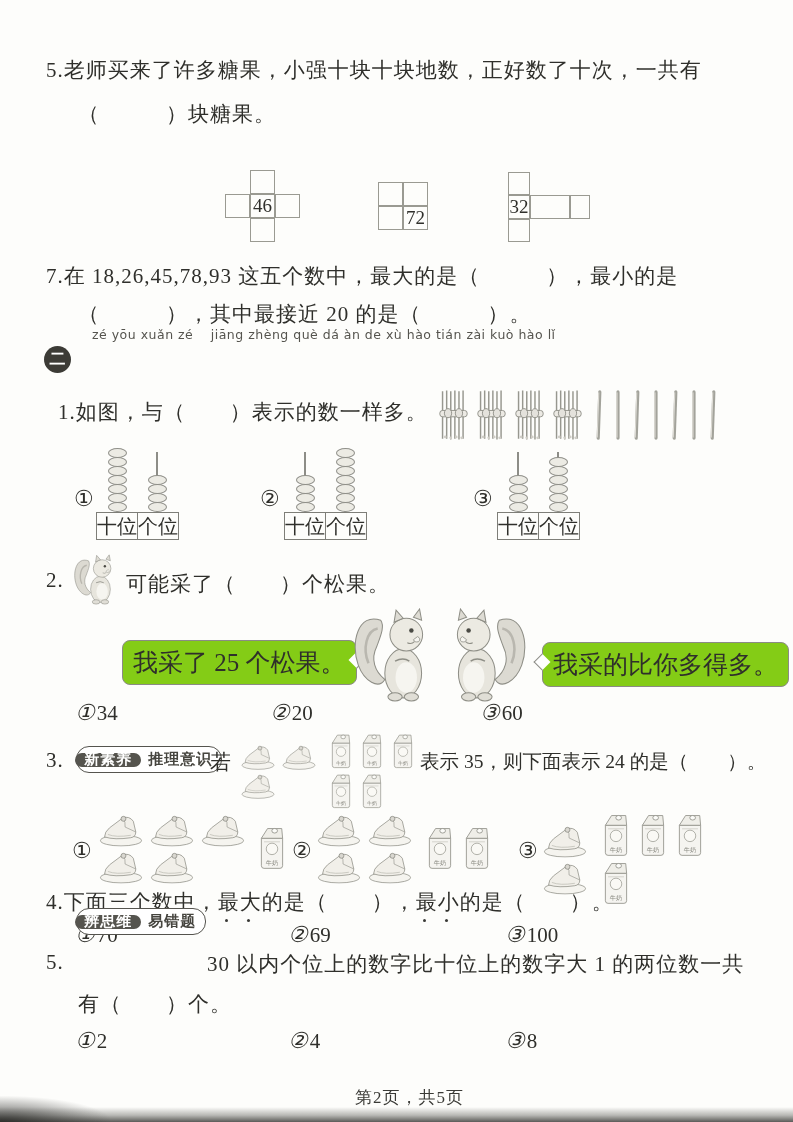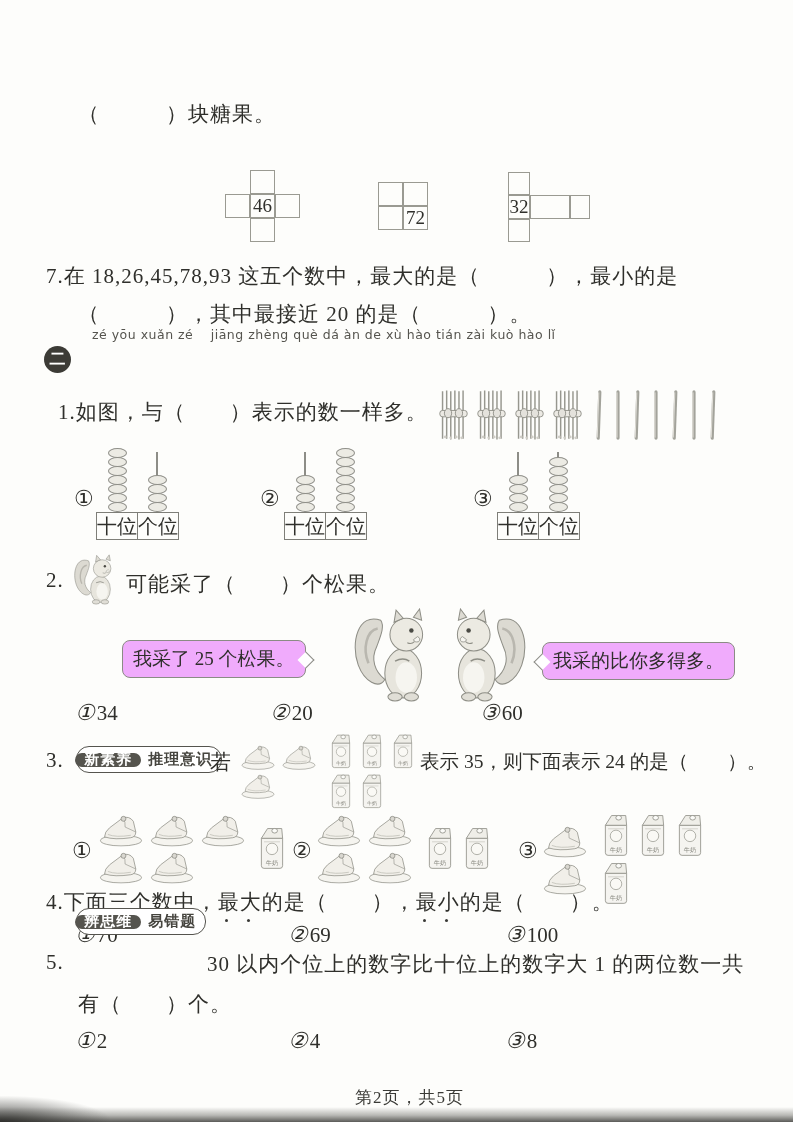--- a/index.html
+++ b/index.html
@@ -30,21 +30,21 @@
   .rodline{position:absolute;top:0;bottom:0;left:19px;width:1.5px;background:#8d8d87;}
   .beads{display:flex;flex-direction:column;align-items:center;position:relative;}
   .bead{width:17px;height:8px;border-radius:50%;background:#ecebe4;border:1px solid #8f8f89;margin-top:-1px;}
   .ptable{display:flex;}
   .ptable span{width:40px;height:26px;border:1px solid #7e7e78;margin-left:-1px;display:flex;
                align-items:center;justify-content:center;font-size:20px;}
   .optmark{font-size:22px;}
   .opt{font-size:21px;white-space:nowrap;}
   .opt .mk{font-size:22px;margin-right:2px;}
   
-  .bubble{border:1.6px solid #8b8b85;border-radius:8px;padding:5px 10px;font-size:19px;background:#f0abfc;
+  .bubble{border:1.6px solid #8b8b85;border-radius:8px;padding:5px 10px;font-size:25px;background:#84cc16;
           white-space:nowrap;}
   .bubble::after{content:"";position:absolute;top:13px;width:11px;height:11px;background:#fff;}
   .point-r::after{right:-7px;border-top:1.6px solid #8b8b85;border-right:1.6px solid #8b8b85;transform:rotate(45deg);}
   .point-l::after{left:-7px;border-bottom:1.6px solid #8b8b85;border-left:1.6px solid #8b8b85;transform:rotate(45deg);}
   .flip{transform:scaleX(-1);}
   
   .bpair{display:inline-flex;align-items:center;height:25px;border:1.8px solid #55544e;border-radius:13px;background:#fff;}
   .bdark{height:14px;margin:-1.8px 0 -1.8px -1.8px;display:flex;align-items:center;padding:0 9px;
          background:#55544e;color:#fff;border-radius:13px;font:bold 15px "DejaVu Sans",sans-serif;letter-spacing:1px;white-space:nowrap;}
   .blight{padding:0 9px 0 7px;font:bold 15px "DejaVu Sans",sans-serif;color:#46453f;letter-spacing:1px;white-space:nowrap;}
@@ -118,20 +118,21 @@
       <path d="M63 33 Q60 36 56 34" stroke="#8e8e86" fill="none"></path>
       <path d="M44 52 Q52 48 58 52" stroke="#8e8e86" fill="none" stroke-width="1.5"></path>
       <ellipse cx="44" cy="87" rx="7" ry="4" fill="#e0ded6" stroke="#8e8e86"></ellipse>
       <ellipse cx="60" cy="87" rx="7" ry="4" fill="#e0ded6" stroke="#8e8e86"></ellipse>
     </symbol>
   </defs>
 </svg>
 
 <div id="page">
 
+  <div class="abs qline" style="left:46px;top:56px">5.老师买来了许多糖果，小强十块十块地数，正好数了十次，一共有</div>
   <div class="abs qline" style="left:78px;top:100px">（　　　）块糖果。</div>
 
 
   <div class="abs gfig cross" style="left:225px;top:170px">
     <div class="cell" style="grid-area:1/2"></div>
     <div class="cell" style="grid-area:2/1"></div>
     <div class="cell" style="grid-area:2/2">46</div>
     <div class="cell" style="grid-area:2/3"></div>
     <div class="cell" style="grid-area:3/2"></div>
   </div>

